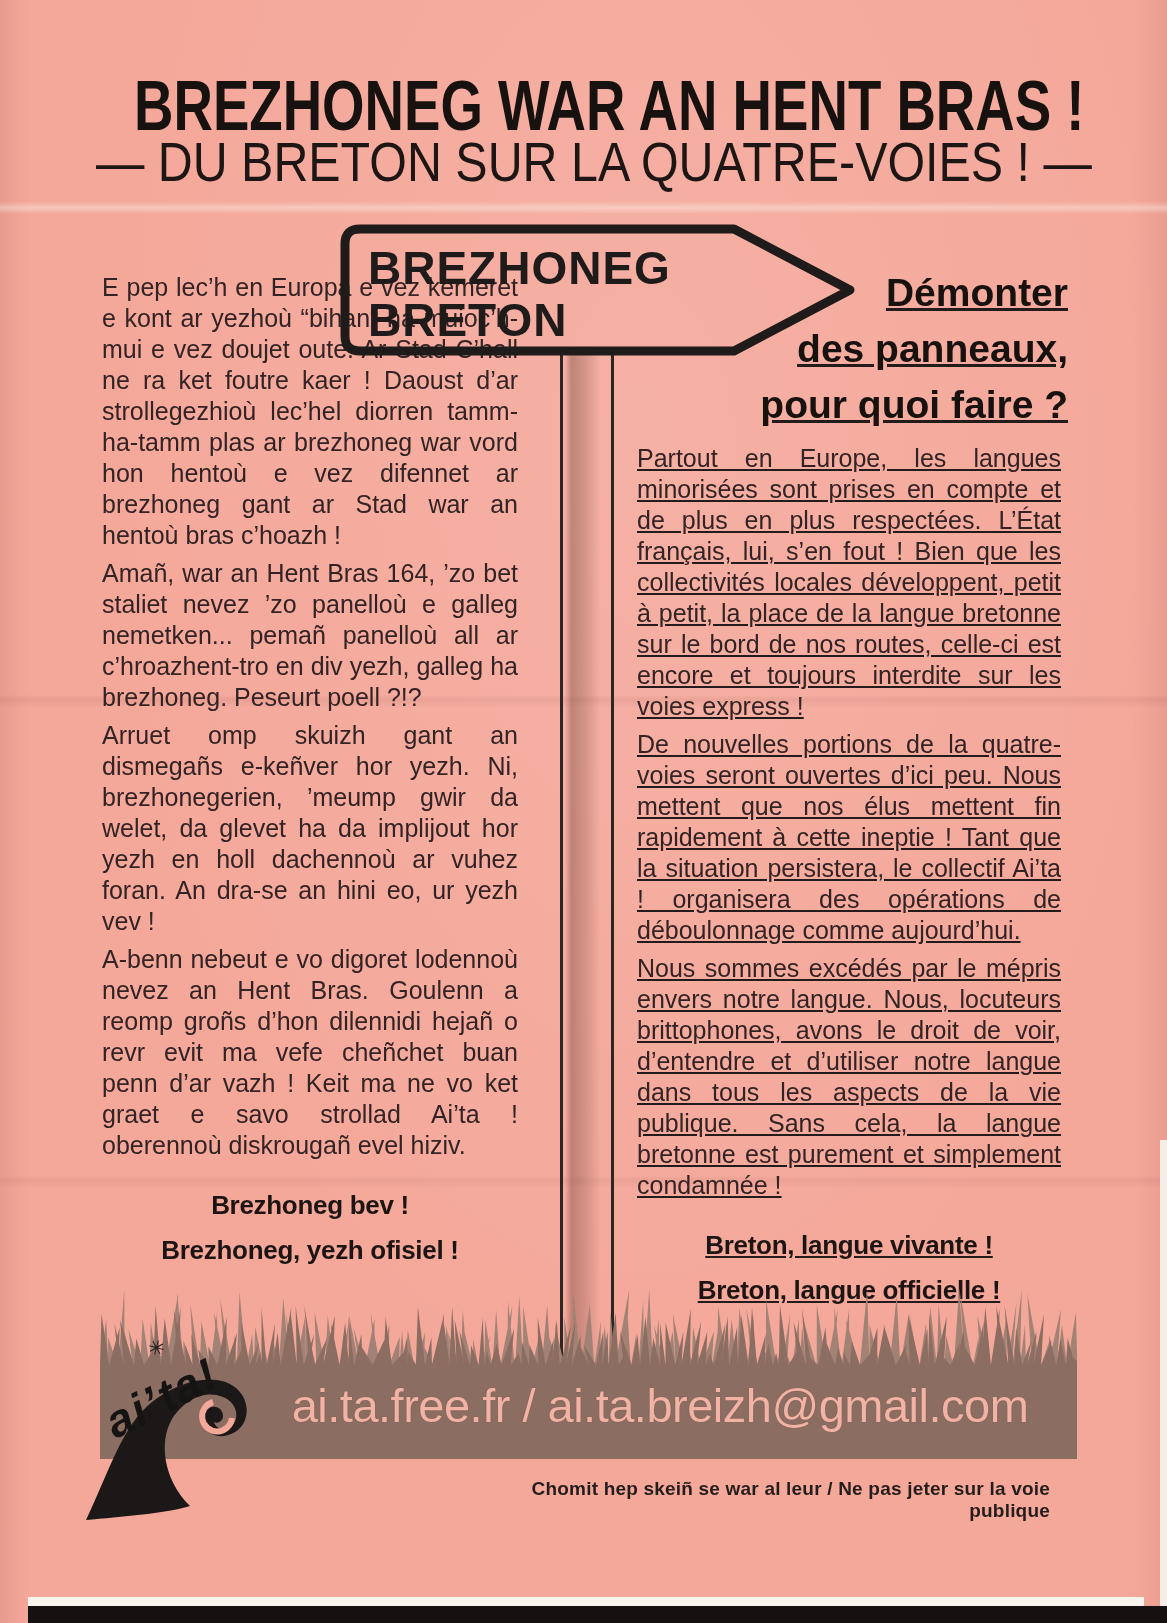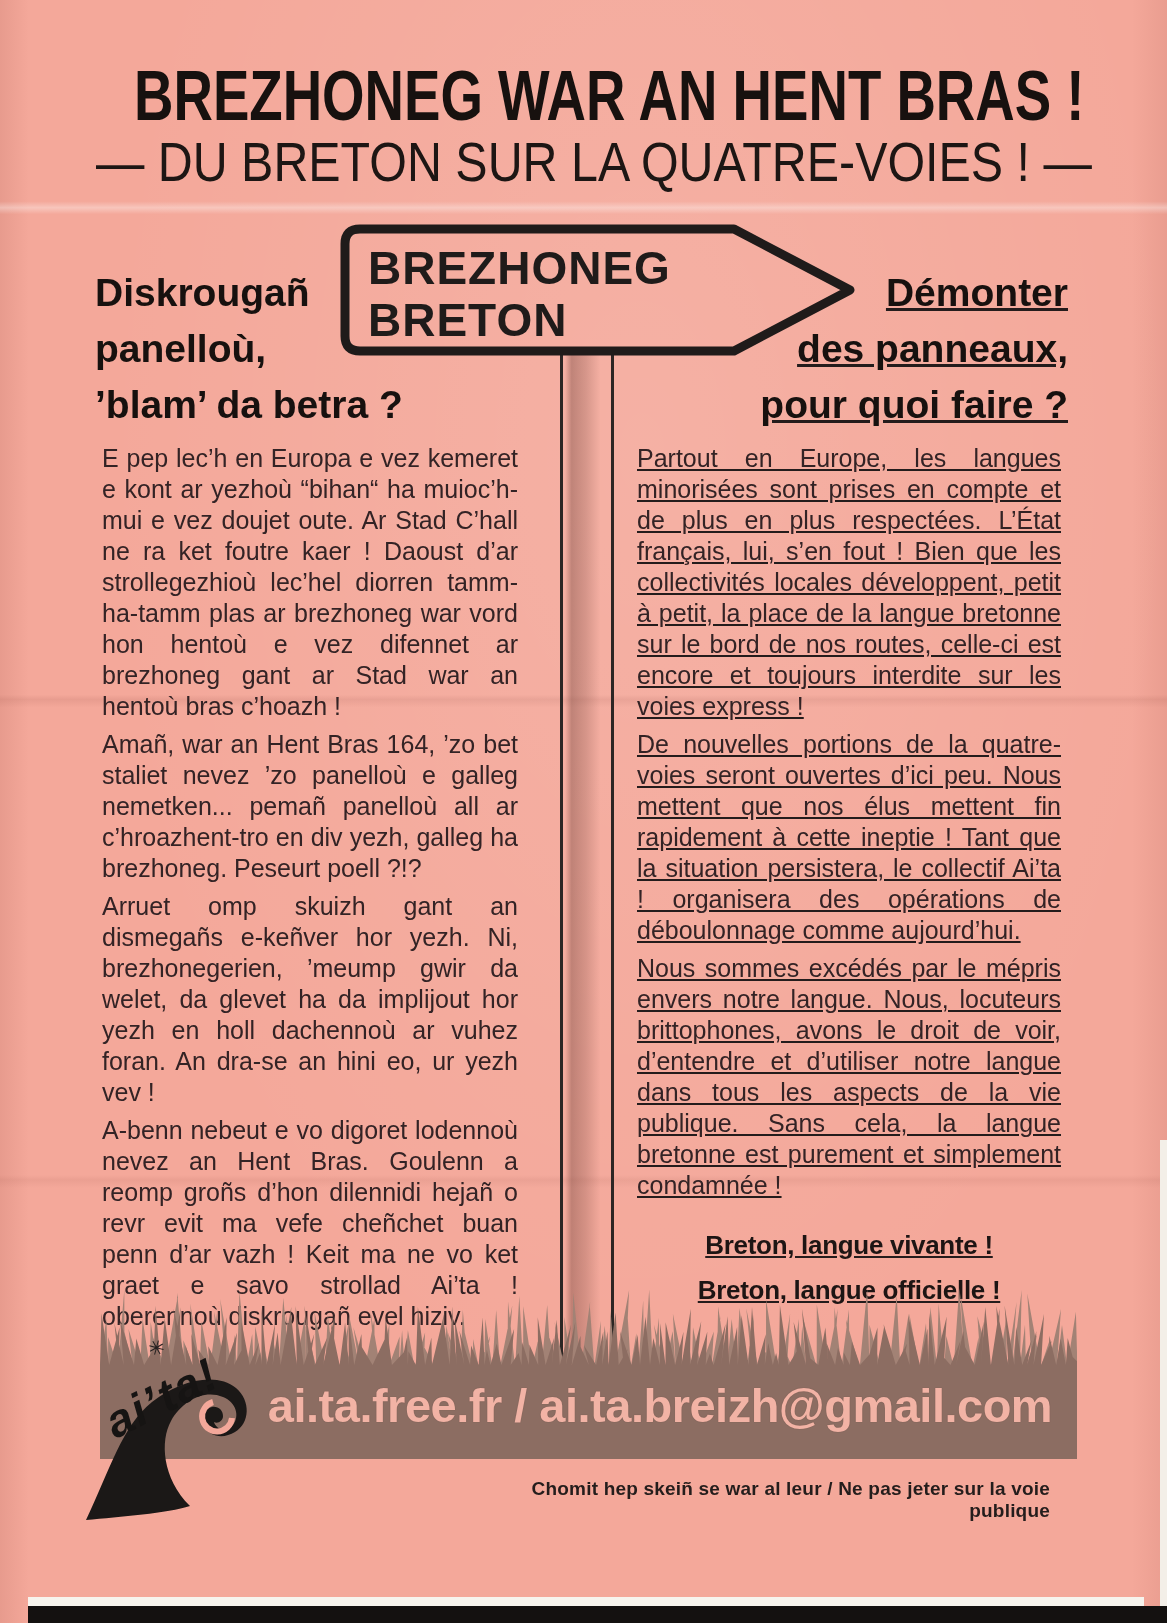--- a/index.html
+++ b/index.html
@@ -8,41 +8,41 @@
     background-color:#f4a89a;
     background-image:
       radial-gradient(ellipse at 55% 28%, rgba(255,255,255,0.10), rgba(255,255,255,0) 60%),
       linear-gradient(180deg, rgba(255,255,255,0) 12.4%, rgba(255,255,255,0.34) 12.8%, rgba(255,255,255,0) 13.2%),
       linear-gradient(180deg, rgba(0,0,0,0) 42.8%, rgba(125,55,45,0.10) 43.1%, rgba(0,0,0,0) 43.6%),
       linear-gradient(180deg, rgba(0,0,0,0) 72.4%, rgba(125,55,45,0.08) 72.7%, rgba(0,0,0,0) 73.2%),
       linear-gradient(90deg, rgba(140,60,50,0.12), rgba(140,60,50,0) 2.5%),
       linear-gradient(270deg, rgba(140,60,50,0.10), rgba(140,60,50,0) 3%);
     font-family:"Liberation Sans", sans-serif; color:#241c1c;
   }
-  .title-wrap{position:absolute; top:56px; left:0; right:14px; text-align:center; white-space:nowrap;}
+  .title-wrap{position:absolute; top:66px; left:0; right:14px; text-align:center; white-space:nowrap;}
   .title{display:inline-block; transform:scaleX(0.78); font-size:70px; font-weight:700;
          letter-spacing:0px; color:#17110f;}
   .subtitle-wrap{position:absolute; top:130px; left:0; right:14px; text-align:left; white-space:nowrap;padding-left:28px;}
   .subtitle{display:inline-block; transform:scaleX(0.88); font-size:55px; font-weight:400; color:#1d1614;}
   .sign{position:absolute; left:336px; top:222px; z-index:3;}
   .sign text{font-family:"Liberation Sans",sans-serif; font-weight:700; fill:#1f1b1a; letter-spacing:1px;}
   .post{position:absolute; left:560px; top:352px; width:48px; height:1012px; z-index:1;
         border-left:3px solid #2c2624; border-right:3px solid #2c2624;
         background:linear-gradient(90deg, rgba(0,0,0,0) 4%, rgba(105,60,52,0.38) 18%, rgba(105,60,52,0.22) 48%, rgba(0,0,0,0) 78%);}
   .col{position:absolute; top:265px; z-index:2;}
   .col-left{left:95px; width:430px;}
   .col-right{left:630px; width:438px;text-decoration:underline;}
   .heading{font-size:39px; line-height:56px; font-weight:700; color:#17110f; white-space:pre-line; margin:0 0 10px 0;}
   .col-right .heading{text-align:right;}
   .body-text p{margin:7px; font-size:25px; line-height:31px; text-align:justify; color:#332325;}
   .slogan{margin-top:22px; text-align:center; font-weight:700; font-size:26px; line-height:45px;
           color:#1d1514; white-space:pre-line; letter-spacing:-0.3px;}
   .grass{position:absolute; left:100px; top:1287px; z-index:4;}
   .contact{position:absolute; left:250px; top:1378px; width:820px; z-index:5; text-align:center;
-           font-size:47px; font-weight:700; color:#f2b3a5; letter-spacing:-0.5px; white-space:nowrap;
+           font-size:47px; font-weight:400; color:#f2b3a5; letter-spacing:-0.5px; white-space:nowrap;
            text-shadow:0 0 1px rgba(60,30,25,0.35);}
   .logo-wave{position:absolute; left:80px; top:1318px; z-index:6;}
   .logo-text{position:absolute; left:108px; top:1398px; z-index:7; font-size:46px; font-weight:700;
              font-style:italic; color:#161413; transform:rotate(-27deg); transform-origin:left center;
              letter-spacing:2px; white-space:nowrap;}
   .doodle{position:absolute; left:148px; top:1336px; z-index:7; font-size:20px; color:#242020; transform:rotate(15deg);}
   .note{position:absolute; left:470px; top:1478px; width:580px; z-index:5; text-align:right;
         font-size:19px; font-weight:700; color:#241d1c; letter-spacing:0.2px;}
   .scan-white{position:absolute; left:28px; top:1597px; width:1116px; height:9px; background:#f7f4ee; z-index:8;}
   .scan-black{position:absolute; left:28px; top:1606px; width:1139px; height:17px; background:#141110; z-index:9;}
@@ -61,23 +61,20 @@
   </div>
 
   <svg class="sign" width="524" height="136" viewBox="0 0 524 136">
     <path d="M24,7 H398 L514,68 L398,129 H24 Q9,129 9,114 V22 Q9,7 24,7 Z" fill="none" stroke="#1f1b1a" stroke-width="9" stroke-linejoin="round"></path>
     <text x="32" y="62" font-size="46">BREZHONEG</text>
     <text x="32" y="114" font-size="46">BRETON</text>
   </svg>
   <div class="post"></div>
 
   <div class="col col-left">
-    <div class="heading">Diskrougañ
-panelloù,
-’blam’ da betra ?</div>
     <div class="body-text">
       <p>E pep lec’h en Europa e vez kemeret e kont ar yezhoù “bihan“ ha muioc’h-mui e vez doujet oute. Ar Stad C’hall ne ra ket foutre kaer ! Daoust d’ar strollegezhioù lec’hel diorren tamm-ha-tamm plas ar brezhoneg war vord hon hentoù e vez difennet ar brezhoneg gant ar Stad war an hentoù bras c’hoazh !</p>
       <p>Amañ, war an Hent Bras 164, ’zo bet staliet nevez ’zo panelloù e galleg nemetken... pemañ panelloù all ar c’hroazhent-tro en div yezh, galleg ha brezhoneg. Peseurt poell ?!?</p>
       <p>Arruet omp skuizh gant an dismegañs e-keñver hor yezh. Ni, brezhonegerien, ’meump gwir da welet, da glevet ha da implijout hor yezh en holl dachennoù ar vuhez foran. An dra-se an hini eo, ur yezh vev !</p>
       <p>A-benn nebeut e vo digoret lodennoù nevez an Hent Bras. Goulenn a reomp groñs d’hon dilennidi hejañ o revr evit ma vefe cheñchet buan penn d’ar vazh ! Keit ma ne vo ket graet e savo strollad Ai’ta ! oberennoù diskrougañ evel hiziv.</p>
     </div>
     <div class="slogan">Brezhoneg bev !
 Brezhoneg, yezh ofisiel !</div>
   </div>
 

